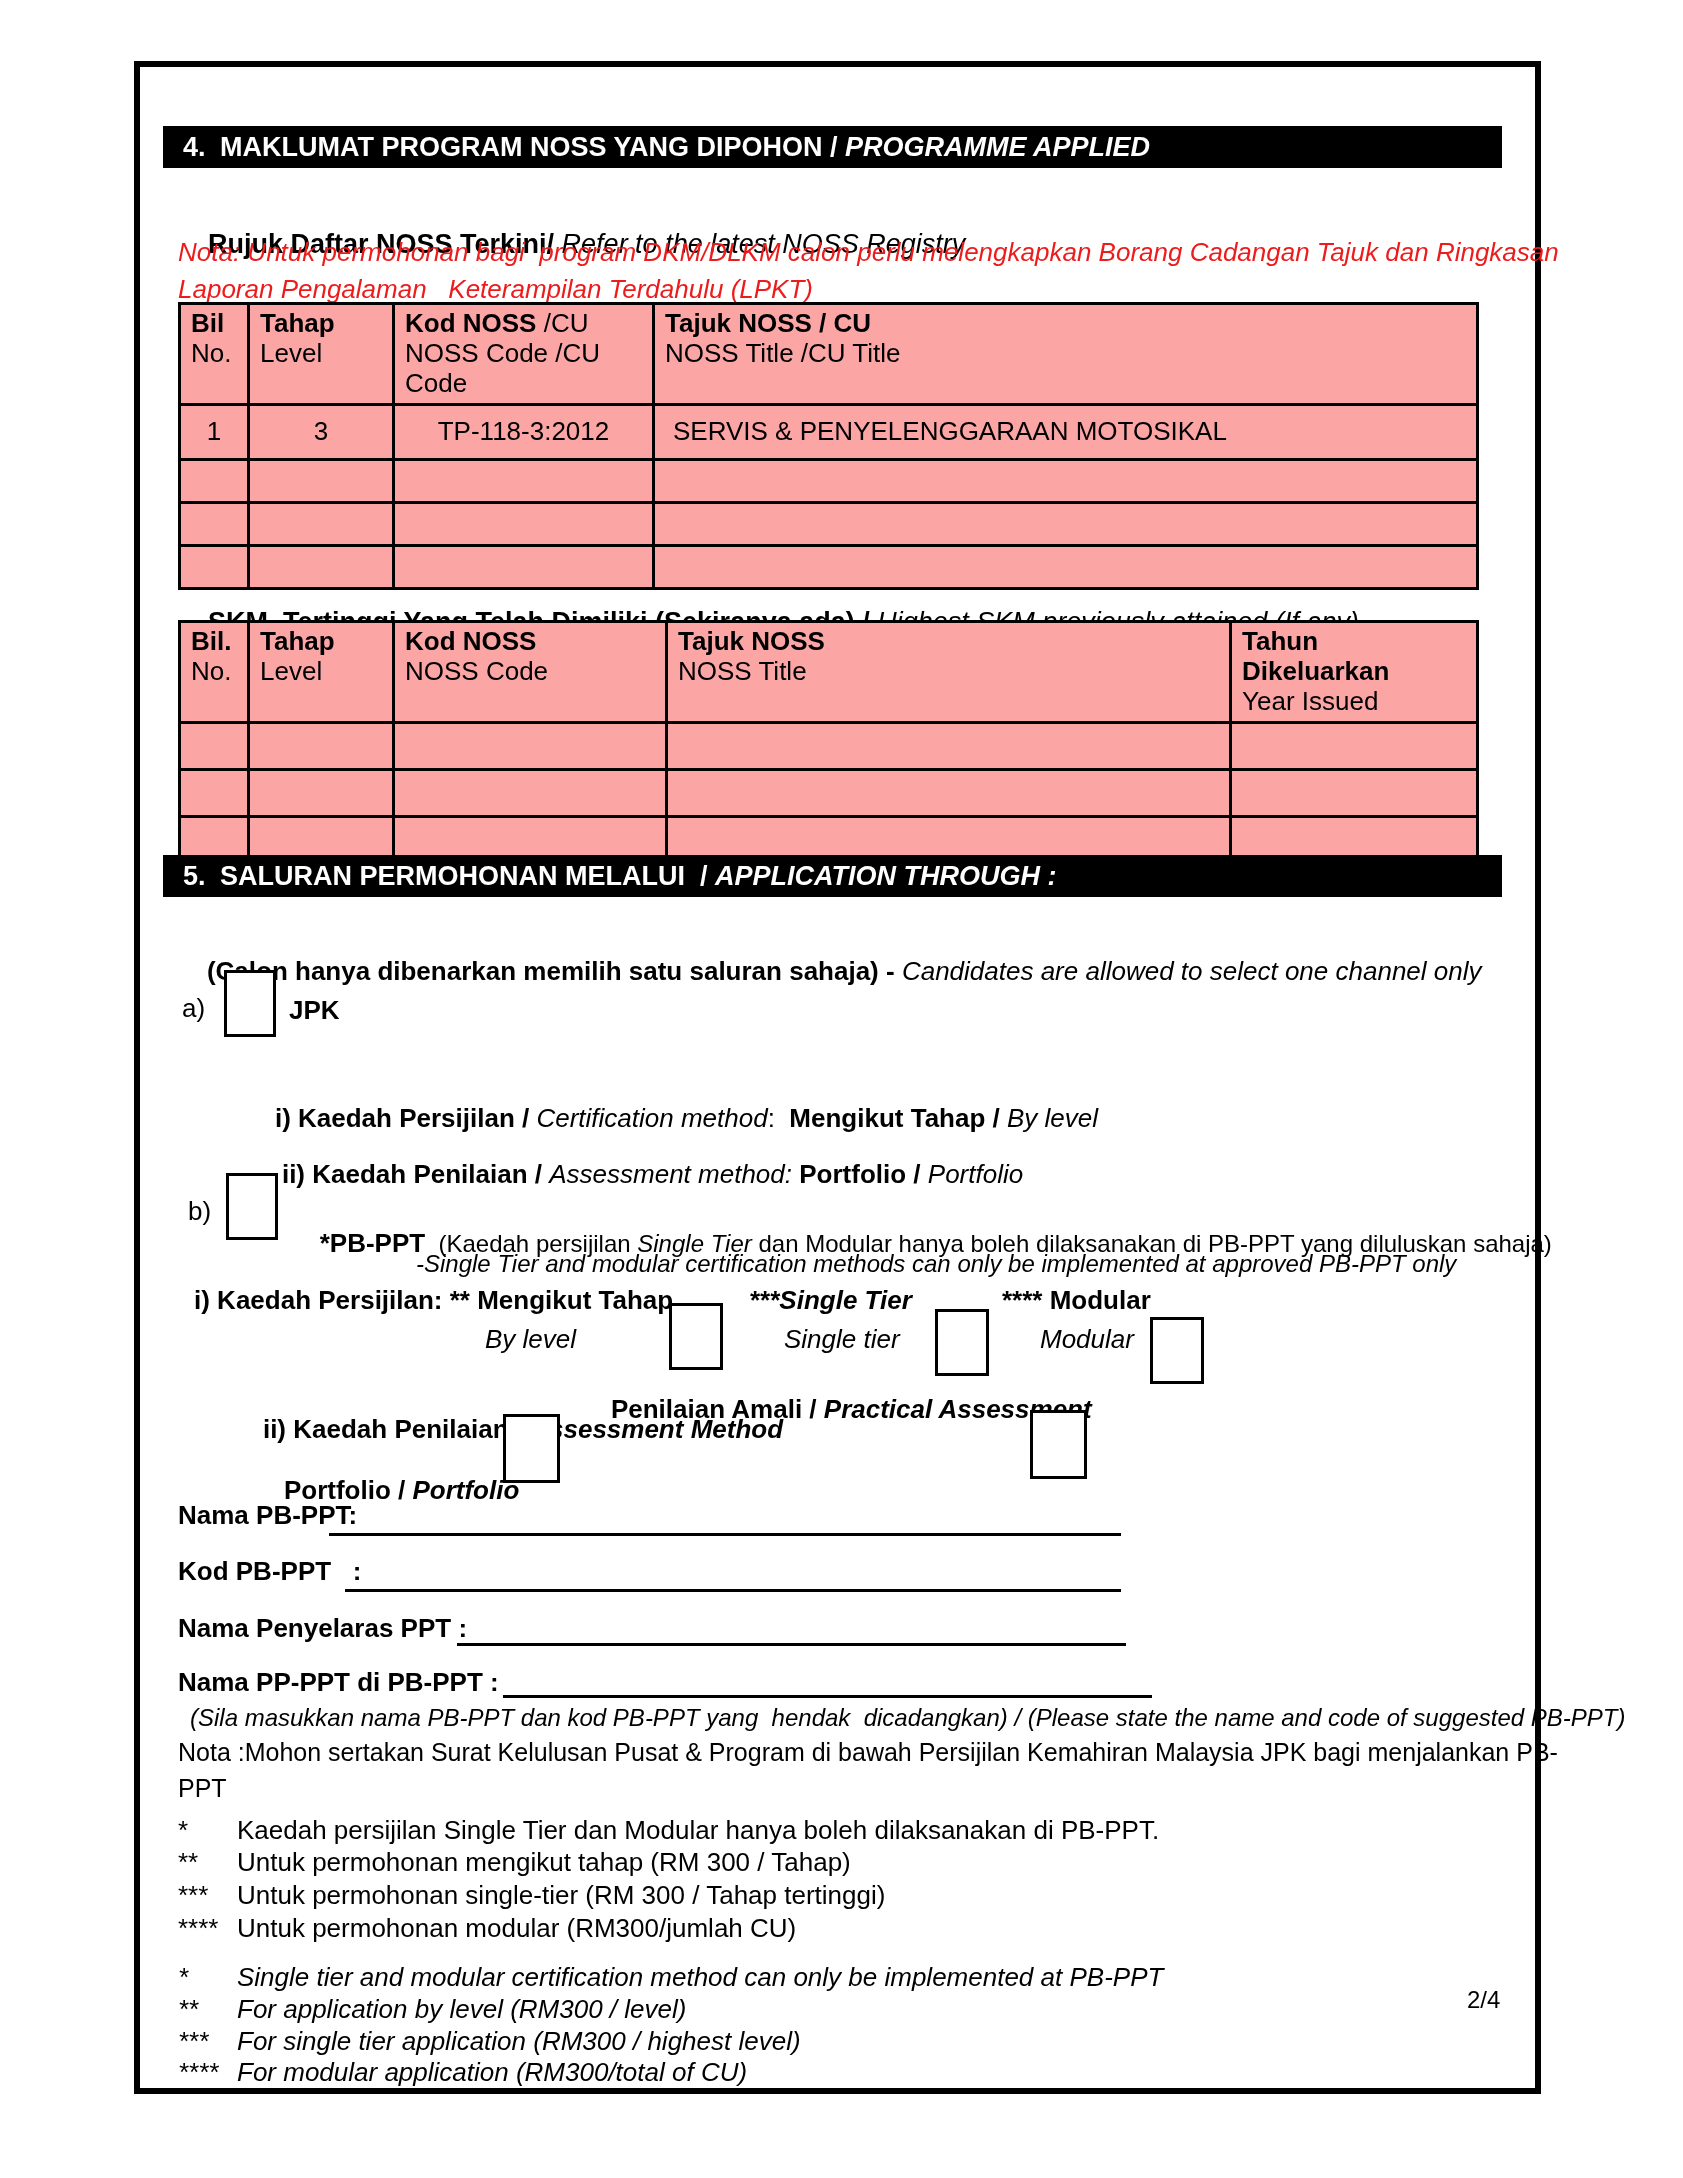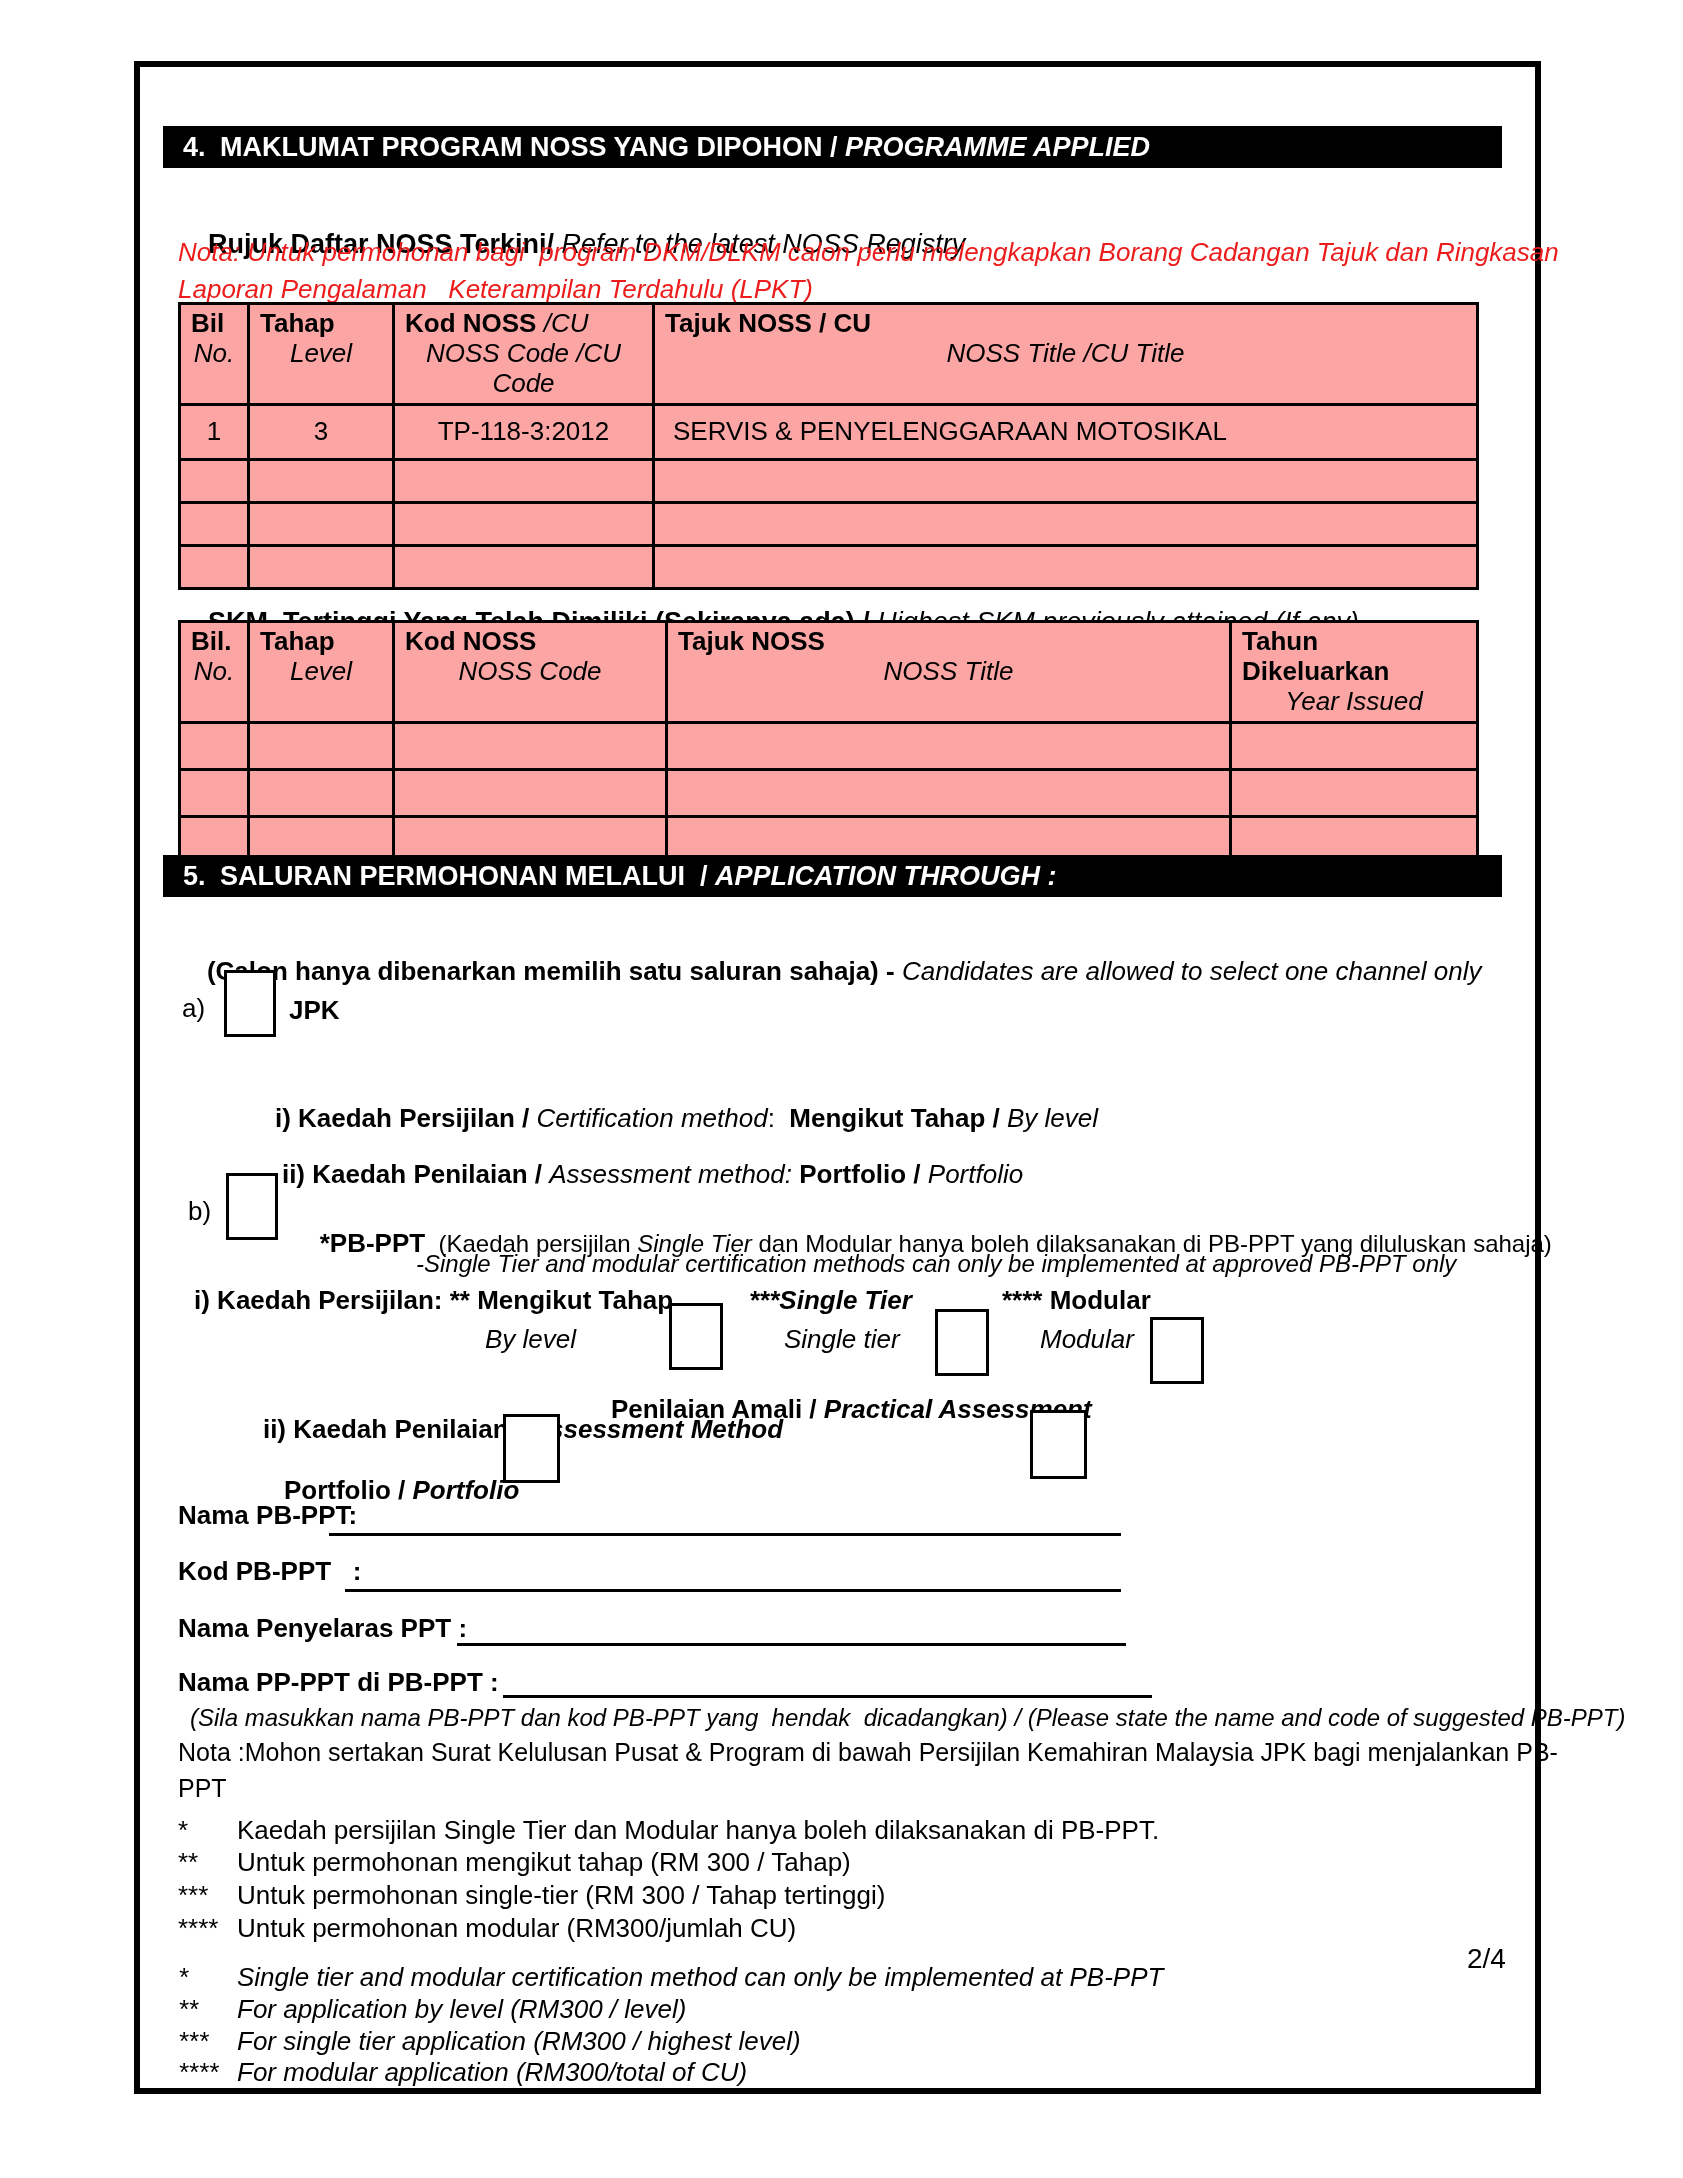--- a/index.html
+++ b/index.html
@@ -17,21 +17,21 @@
   }
   .bar span { white-space:pre; }
   .bar .num { padding-left:20px; width:57px; box-sizing:border-box; }
   .b  { font-weight:bold; }
   .i  { font-style:italic; }
   .bi { font-weight:bold; font-style:italic; }
   .red { color:#EC1C1C; font-style:italic; font-size:26px; }
   table.tbl { position:absolute; border-collapse:collapse; table-layout:fixed; background:#fca5a5; }
   table.tbl td, table.tbl th { border:3px solid #000; padding:4px 10px; vertical-align:top; text-align:left; font-size:26px; line-height:1.15; }
   .hms { font-weight:bold; }
-  .hen { font-style:italic; font-weight:normal;text-align:center; }
+  .hen { font-weight:normal; }
   .ctr { text-align:center !important; vertical-align:middle !important; }
   td.val { font-size:27px; vertical-align:middle !important; }
   .cb { position:absolute; border:3px solid #000; background:#fff; }
   .fline { position:absolute; height:3px; background:#000; }
   .fnrow { position:absolute; left:178px; white-space:pre-wrap; }
   .fnrow .mark { display:inline-block; width:59px; }
   .small { font-size:24px; }
 </style>
 </head>
 <body>
@@ -245,15 +245,15 @@
   <div class="fnrow" style="top:1815px;"><span class="mark">*</span><span>Kaedah persijilan Single Tier dan Modular hanya boleh dilaksanakan di PB-PPT.</span></div>
   <div class="fnrow" style="top:1847px;"><span class="mark">**</span><span>Untuk permohonan mengikut tahap (RM 300 / Tahap)</span></div>
   <div class="fnrow" style="top:1880px;"><span class="mark">***</span><span>Untuk permohonan single-tier (RM 300 / Tahap tertinggi)</span></div>
   <div class="fnrow" style="top:1913px;"><span class="mark">****</span><span>Untuk permohonan modular (RM300/jumlah CU)</span></div>
 
   <div class="fnrow i" style="top:1962px;"><span class="mark">*</span><span>Single tier and modular certification method can only be implemented at PB-PPT</span></div>
   <div class="fnrow i" style="top:1994px;"><span class="mark">**</span><span>For application by level (RM300 / level)</span></div>
   <div class="fnrow i" style="top:2026px;"><span class="mark">***</span><span>For single tier application (RM300 / highest level)</span></div>
   <div class="fnrow i" style="top:2057px;"><span class="mark">****</span><span>For modular application (RM300/total of CU)</span></div>
 
-  <div class="txt" style="left:1467px; top:1941px; font-size:28px;">2/4</div>
+  <div class="txt" style="left:1467px; top:1985px; font-size:24px;">2/4</div>
 </div>
 
 
 </body></html>

